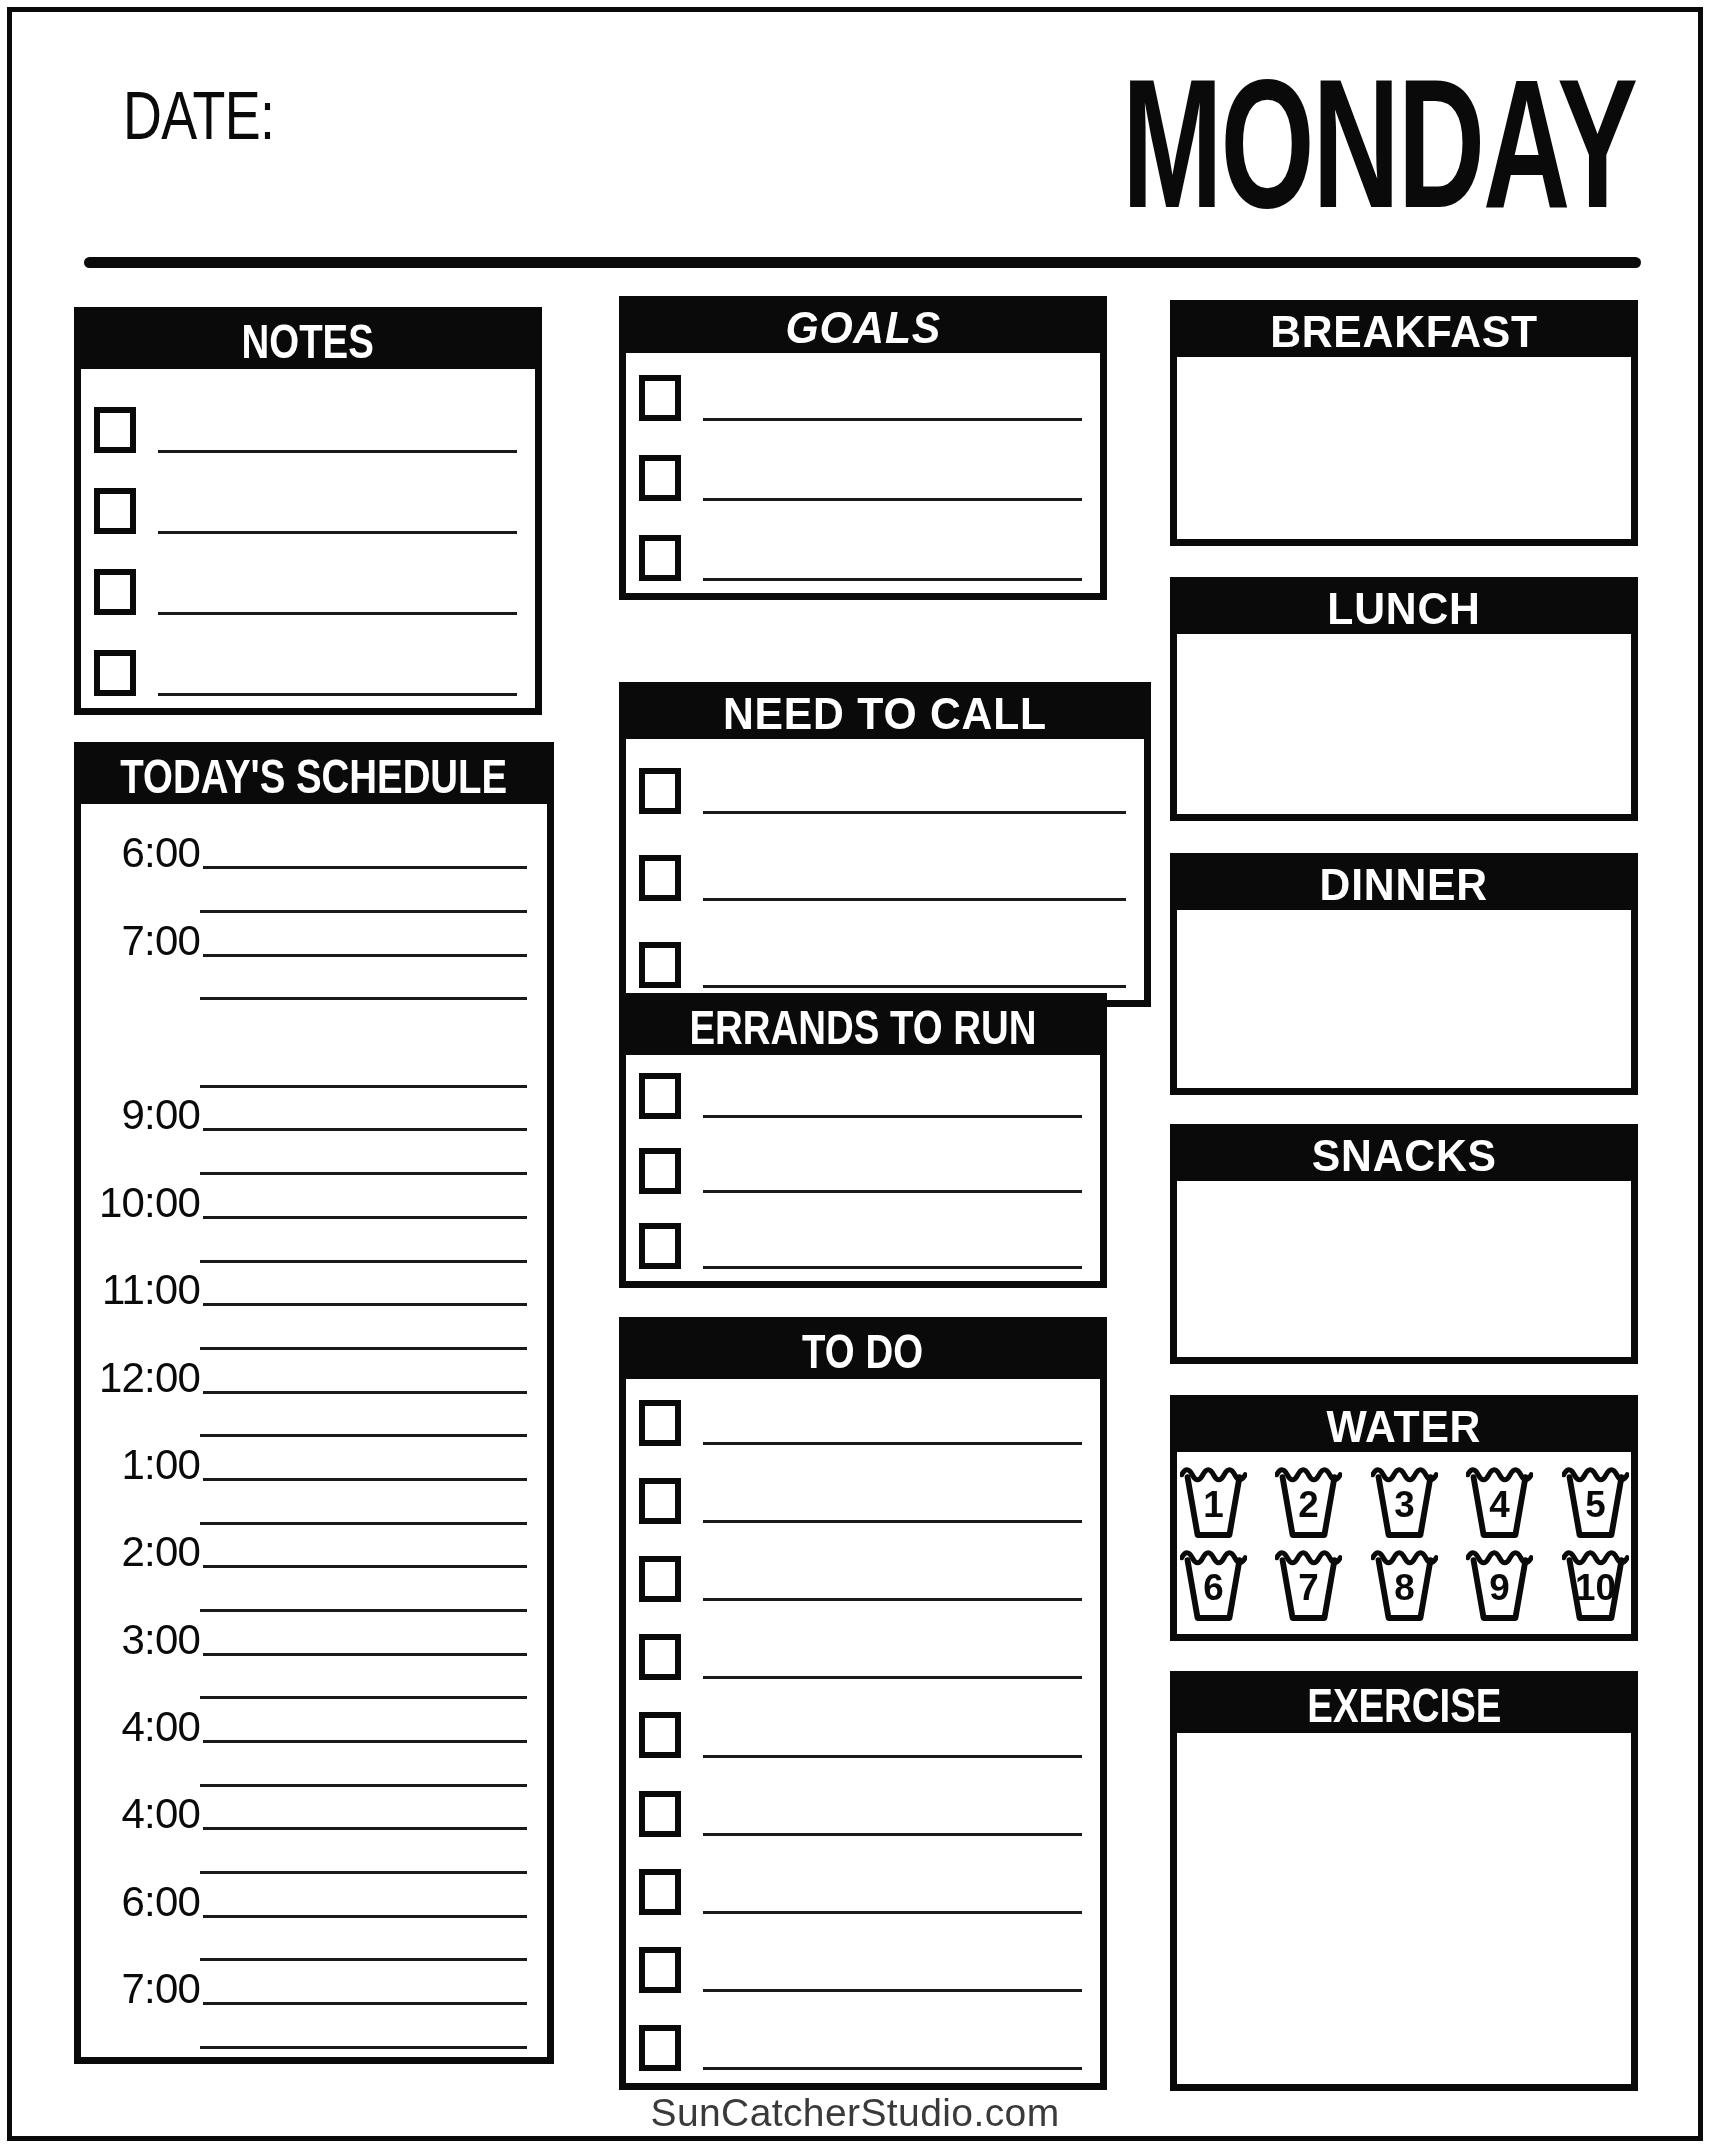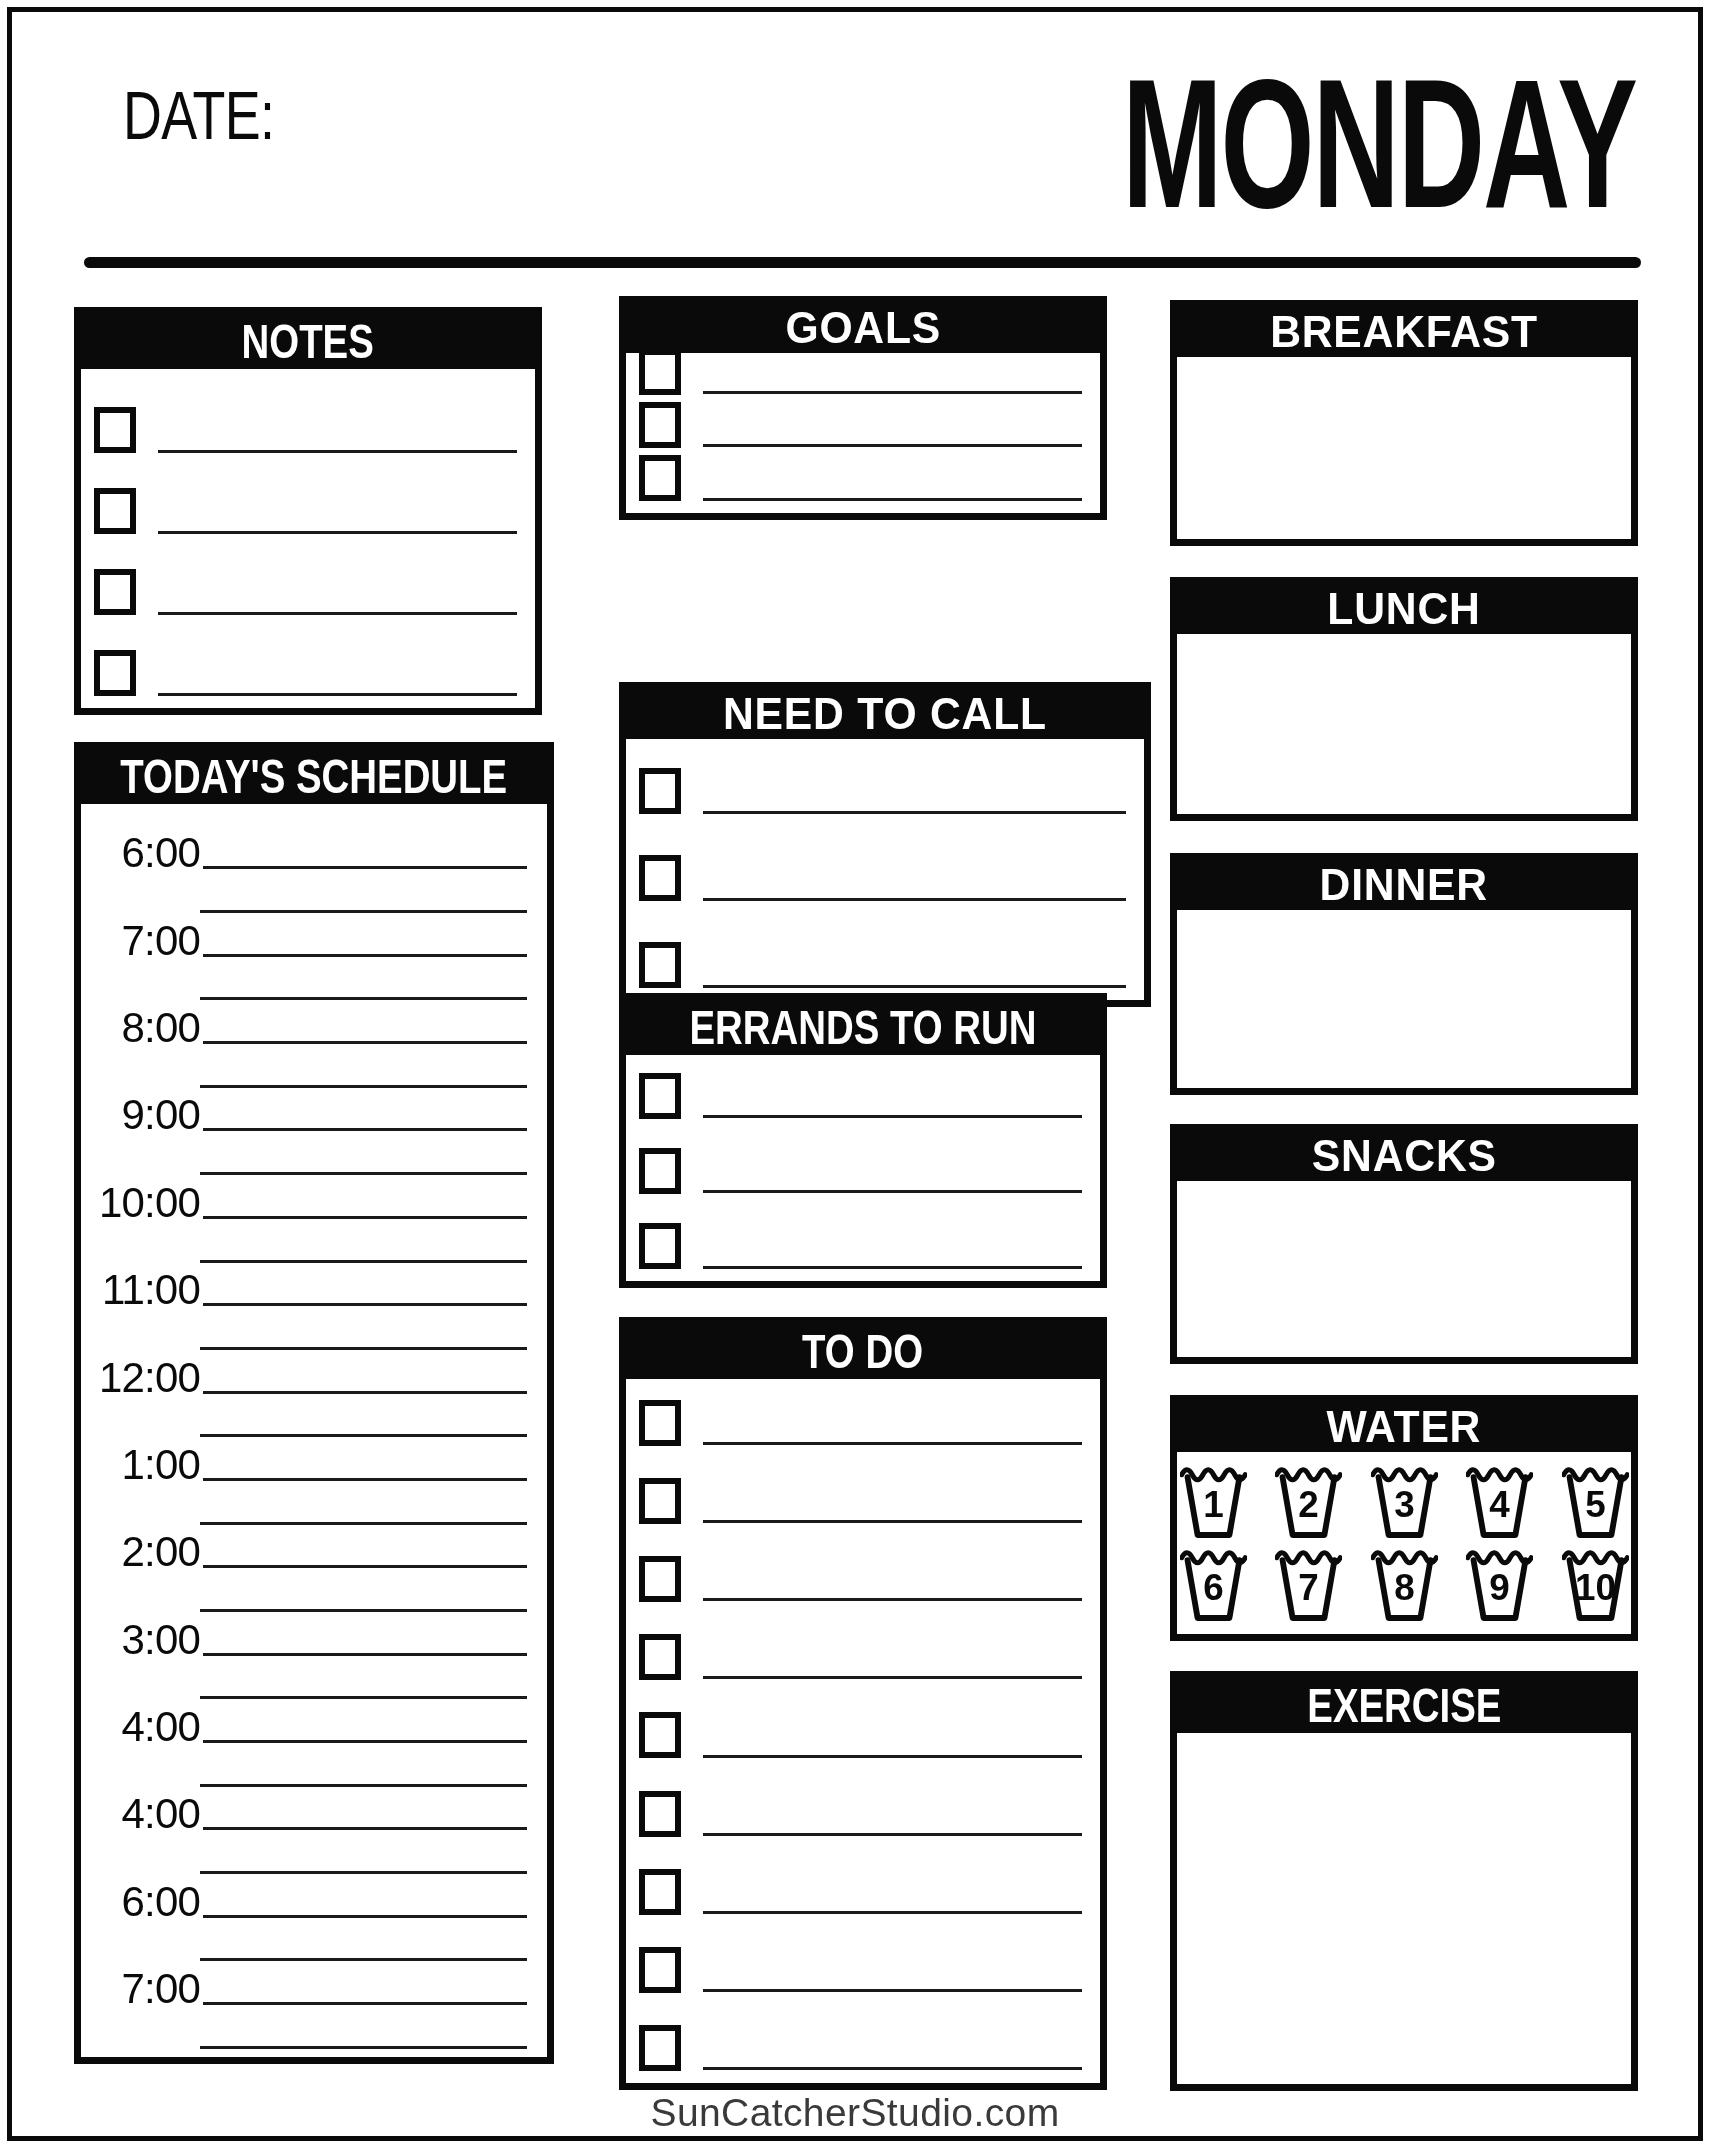--- a/index.html
+++ b/index.html
@@ -102,24 +102,20 @@
             <span class="time-label">7:00</span>
             <div class="sched-line"></div>
           </div>
           <div class="sched-row">
             <div class="sched-spacer"></div>
             <div class="sched-line"></div>
           </div>
         </div>
         <div class="hour-group">
           <div class="sched-row">
-            <span class="time-label">8:00</span>
-            <div class="sched-line"></div>
-          </div>
-          <div class="sched-row">
             <div class="sched-spacer"></div>
             <div class="sched-line"></div>
           </div>
         </div>
         <div class="hour-group">
           <div class="sched-row">
             <span class="time-label">9:00</span>
             <div class="sched-line"></div>
           </div>
           <div class="sched-row">
@@ -223,21 +219,21 @@
             <div class="sched-line"></div>
           </div>
           <div class="sched-row">
             <div class="sched-spacer"></div>
             <div class="sched-line"></div>
           </div>
         </div>
       </div>
   </div>
 
-  <div class="box" style="left:619px;top:296px;width:488px;height:224px;">
+  <div class="box" style="left:619px;top:296px;width:488px;height:304px;font-style:italic;">
     <div class="box-header">
       <span class="t">GOALS</span>
     </div>
     <div class="box-body">
         <div class="check-row">
           <div class="checkbox"></div>
           <div class="check-line"></div>
         </div>
         <div class="check-row">
           <div class="checkbox"></div>

